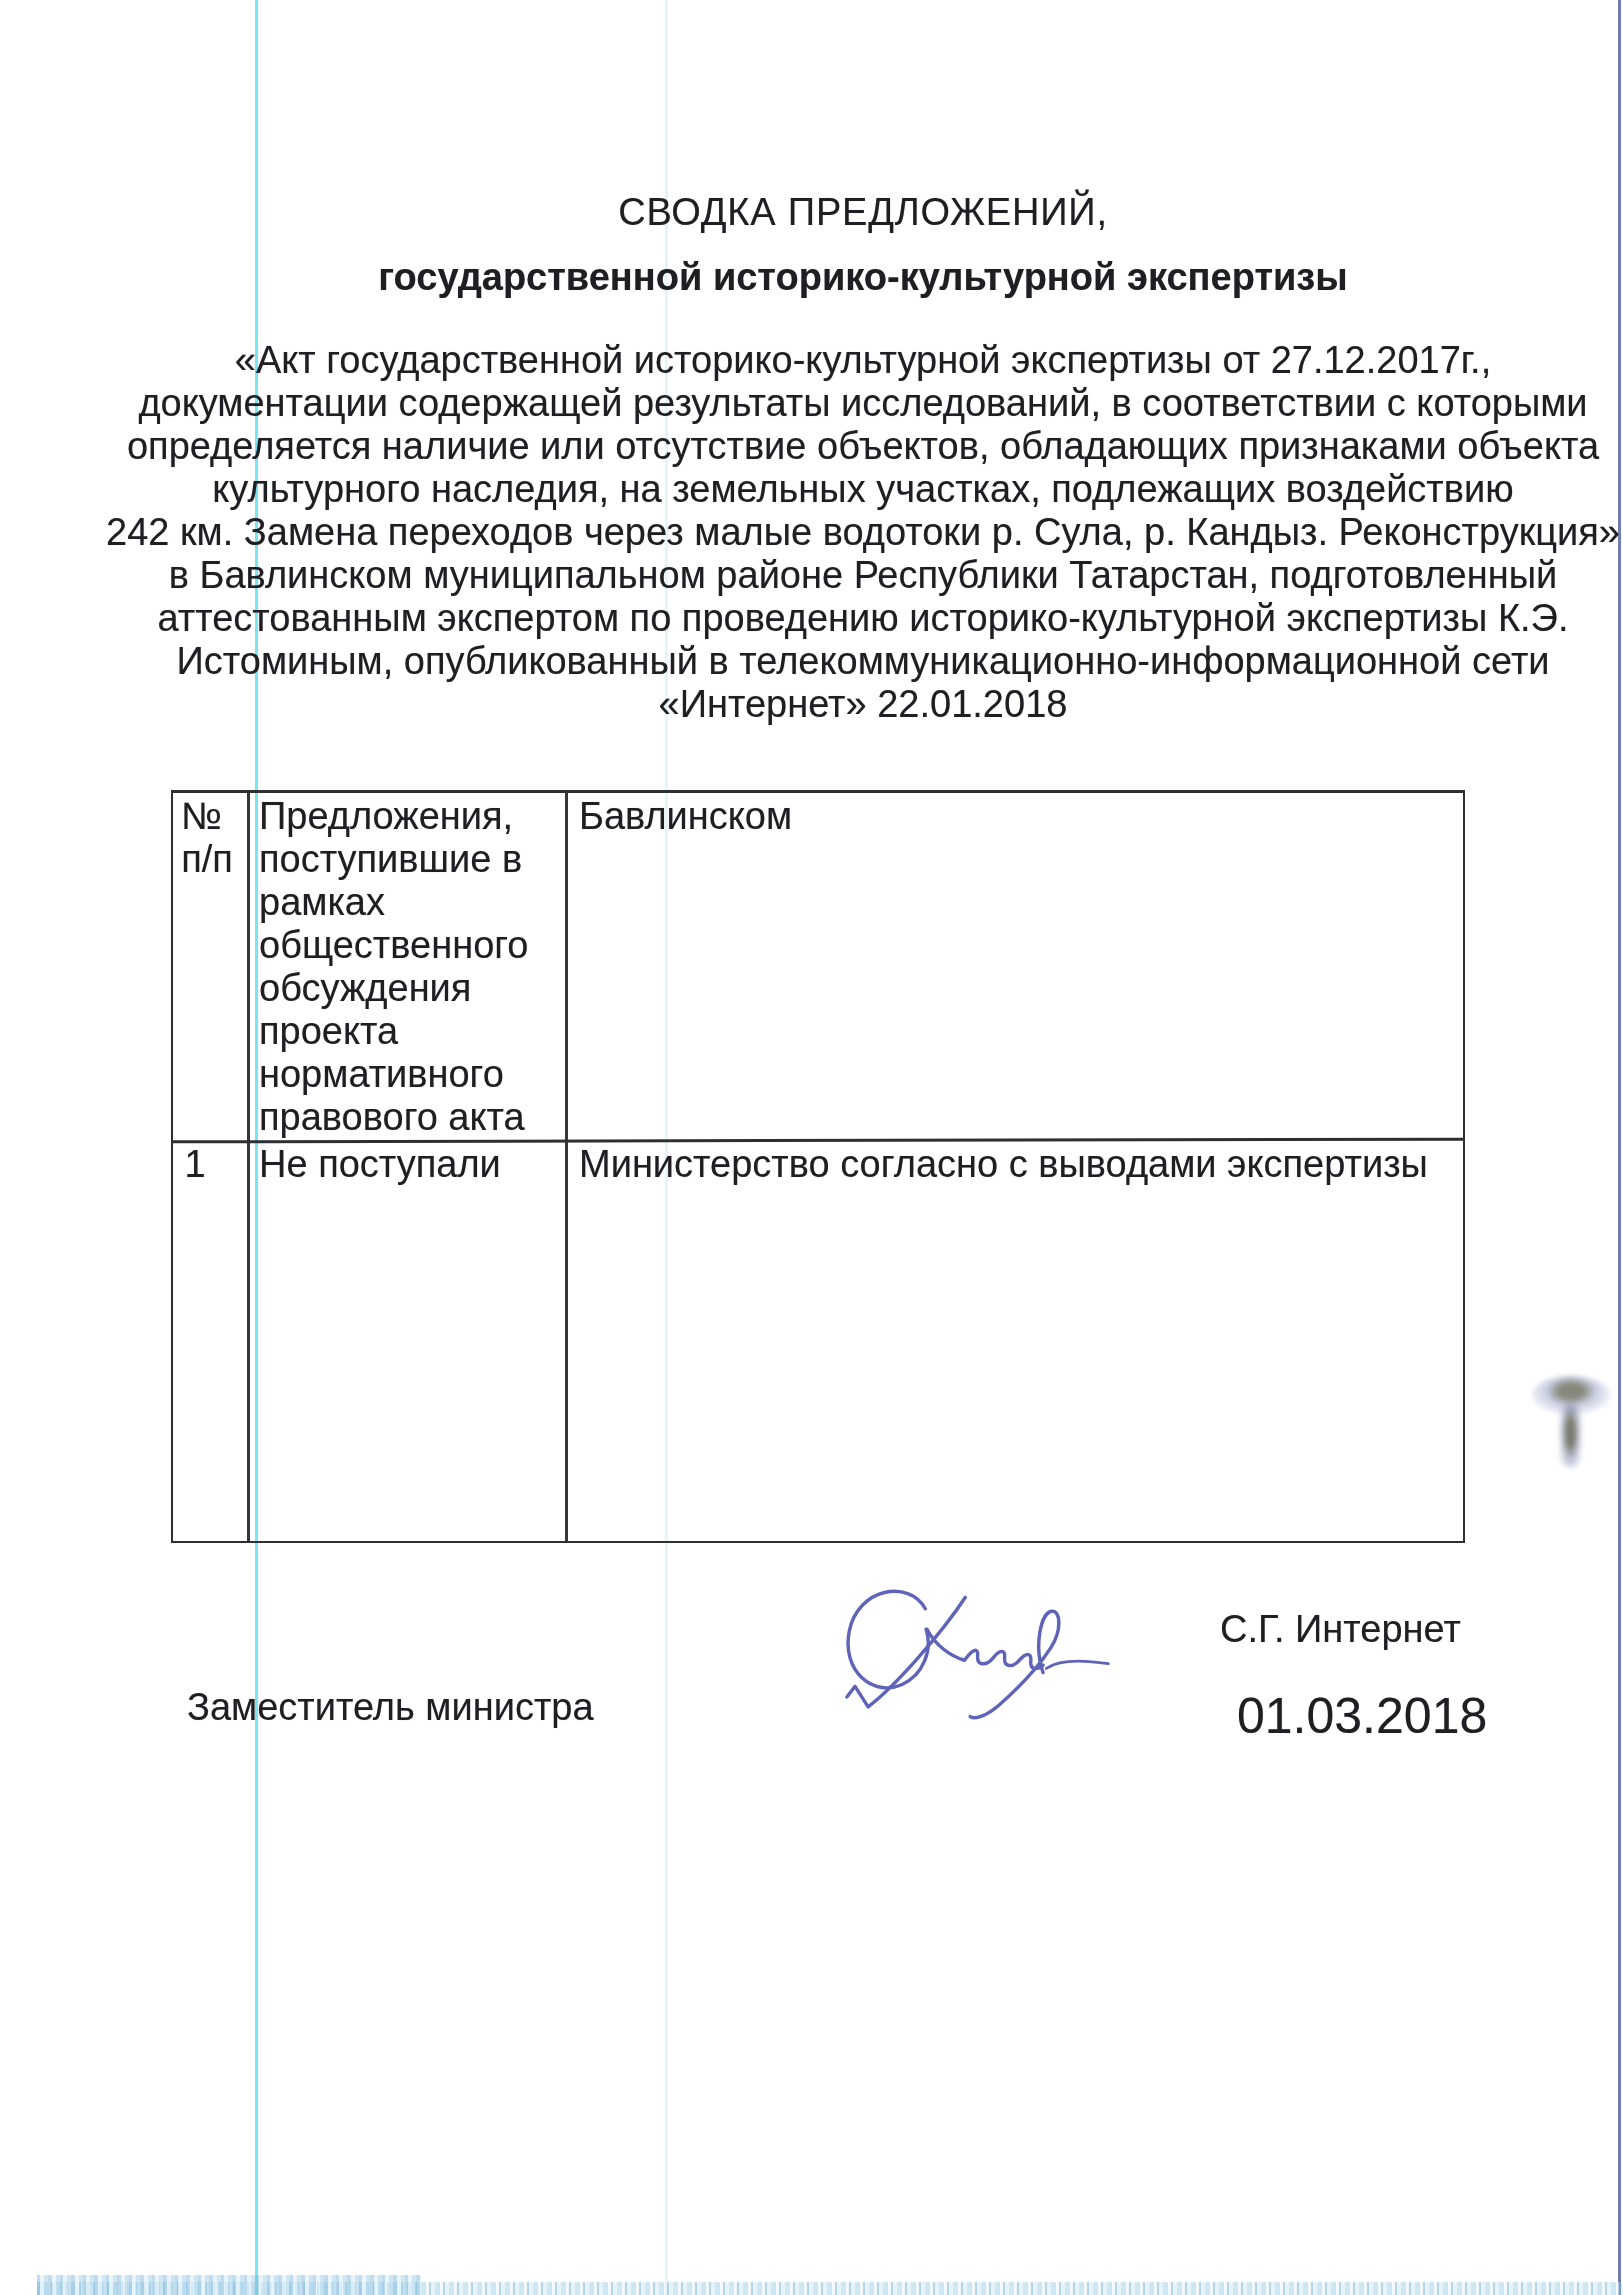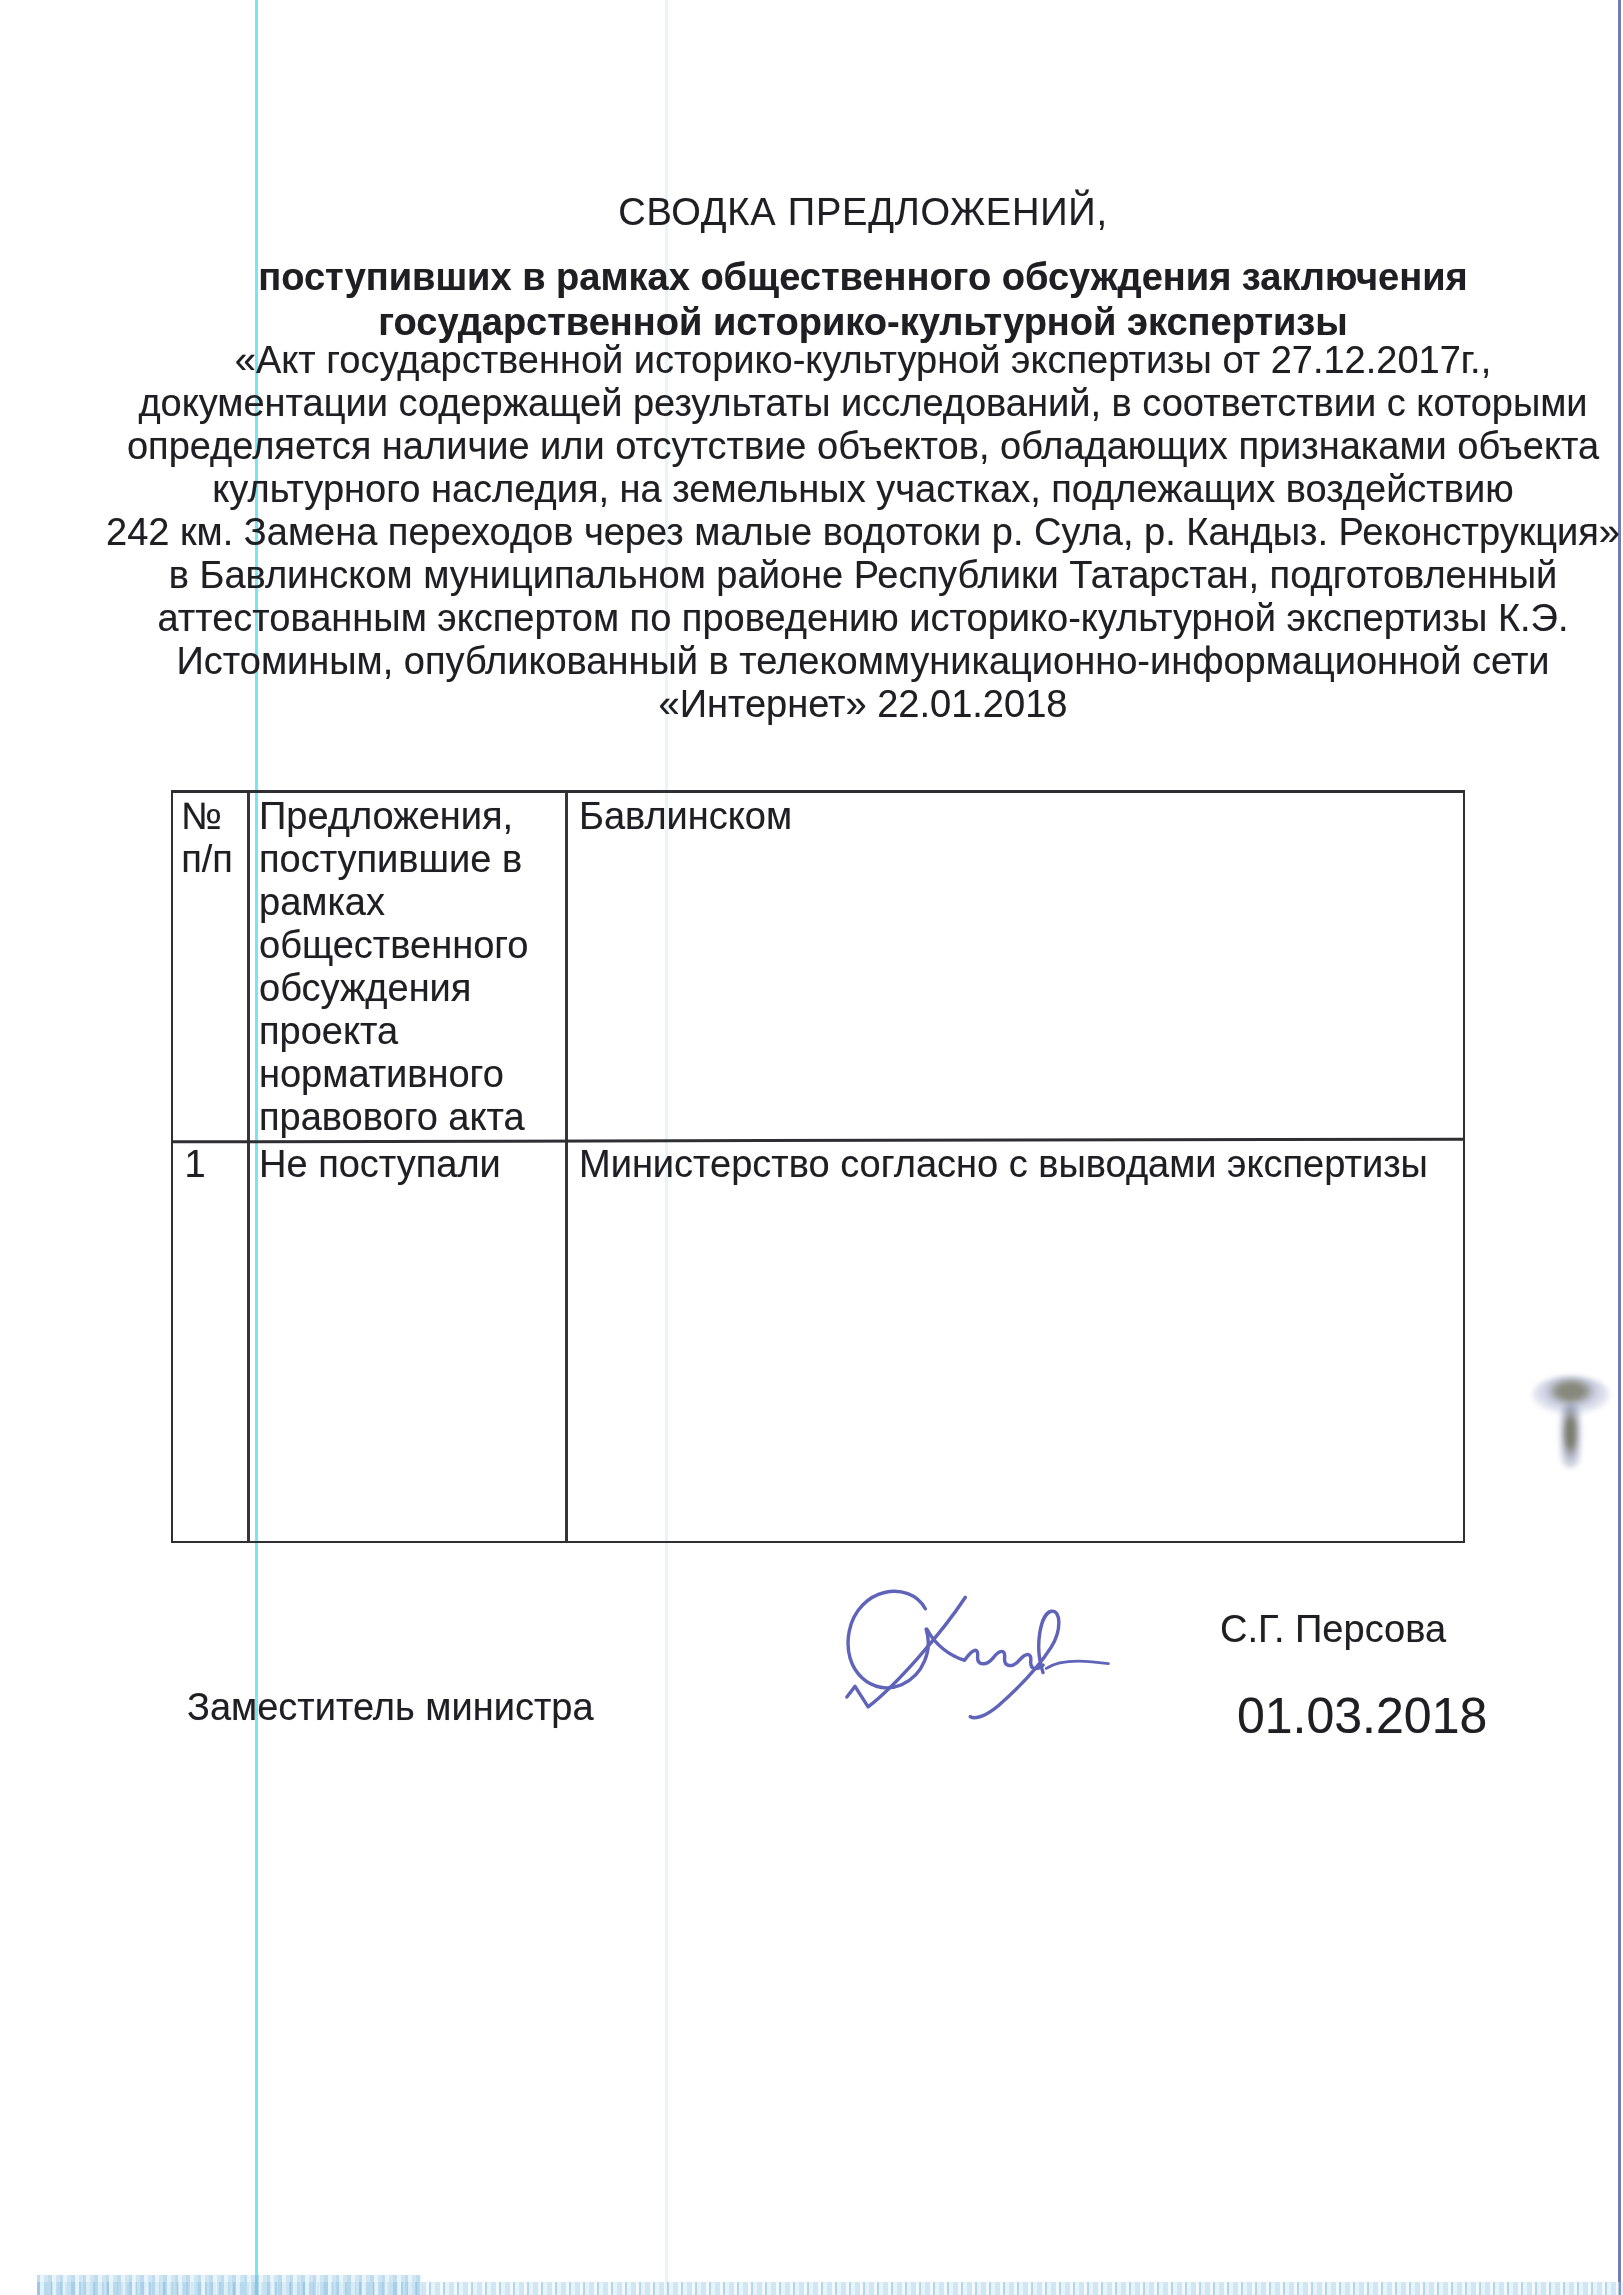--- a/index.html
+++ b/index.html
@@ -87,21 +87,20 @@
   <div class="smudge">
     <div class="cap"></div>
     <div class="stem"></div>
   </div>
 
   <div class="center-block title-block ink">
     <div class="textline">СВОДКА ПРЕДЛОЖЕНИЙ,</div>
   </div>
 
   <div class="center-block subtitle-block ink">
-    <div class="textline">поступивших в рамках общественного обсуждения заключения</div>
     <div class="textline">государственной историко-культурной экспертизы</div>
   </div>
 
   <div class="center-block body-block ink">
     <div class="textline">«Акт государственной историко-культурной экспертизы от 27.12.2017г.,</div>
     <div class="textline">документации содержащей результаты исследований, в соответствии с которыми</div>
     <div class="textline">определяется наличие или отсутствие объектов, обладающих признаками объекта</div>
     <div class="textline">культурного наследия, на земельных участках, подлежащих воздействию</div>
     <div class="textline">242 км. Замена переходов через малые водотоки р. Сула, р. Кандыз. Реконструкция»</div>
     <div class="textline">в Бавлинском муниципальном районе Республики Татарстан, подготовленный</div>
@@ -150,17 +149,17 @@
       <path d="M197 64 C 168 108, 112 172, 78 198 L 62 173 L 52 186"></path>
 
       <path d="M150 103 C 160 122, 178 136, 196 141 C 205 128, 213 124, 212 136 C 211 147, 222 149, 231 138 C 239 128, 246 127, 245 138 C 244 149, 254 151, 263 141 C 271 132, 278 131, 277 142 C 276 152, 284 154, 292 147"></path>
 
       <path d="M292 156 C 281 124, 289 84, 302 81 C 314 79, 315 104, 302 125 C 288 147, 262 175, 238 196 C 224 208, 210 214, 203 210"></path>
 
       <path d="M296 151 C 308 143, 330 141, 352 143 L 372 145" stroke-width="3.4"></path>
     </g>
   </svg>
 
-  <div class="sig-name ink">С.Г. Персова</div>
+  <div class="sig-name ink">С.Г. Интернет</div>
   <div class="sig-date ink">01.03.2018</div>
 
 </div>
 
 
 </body></html>

